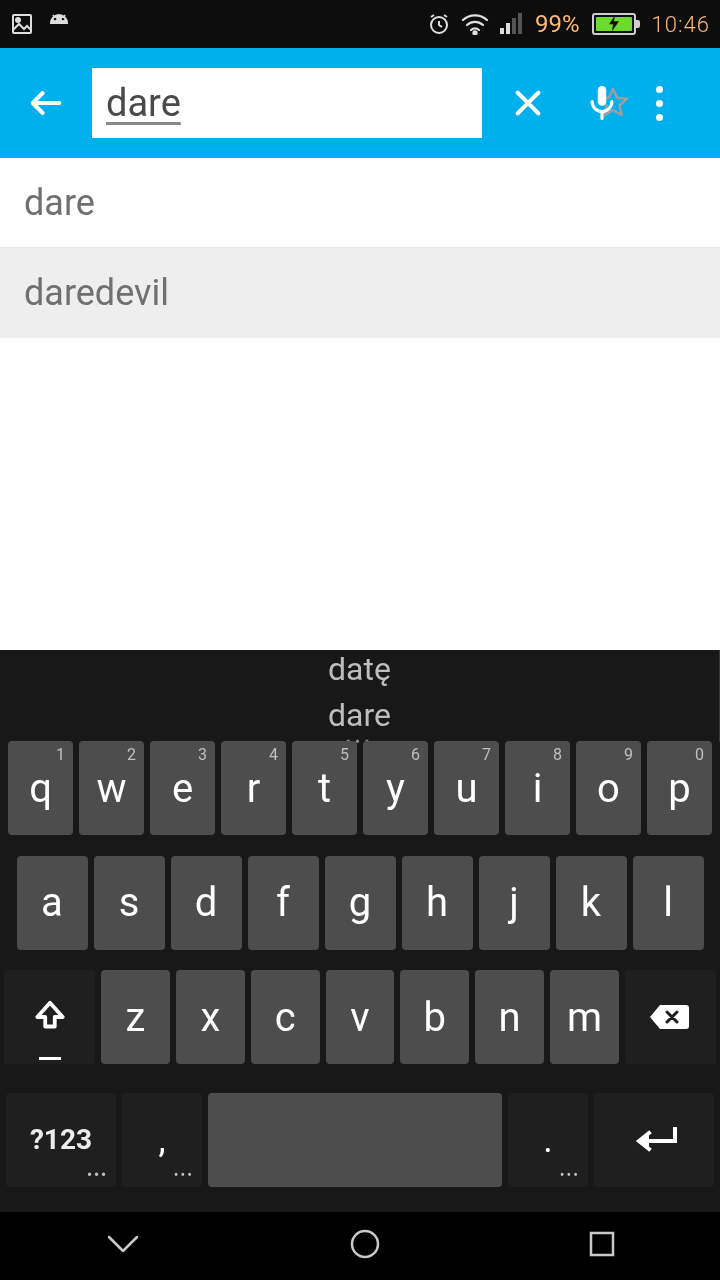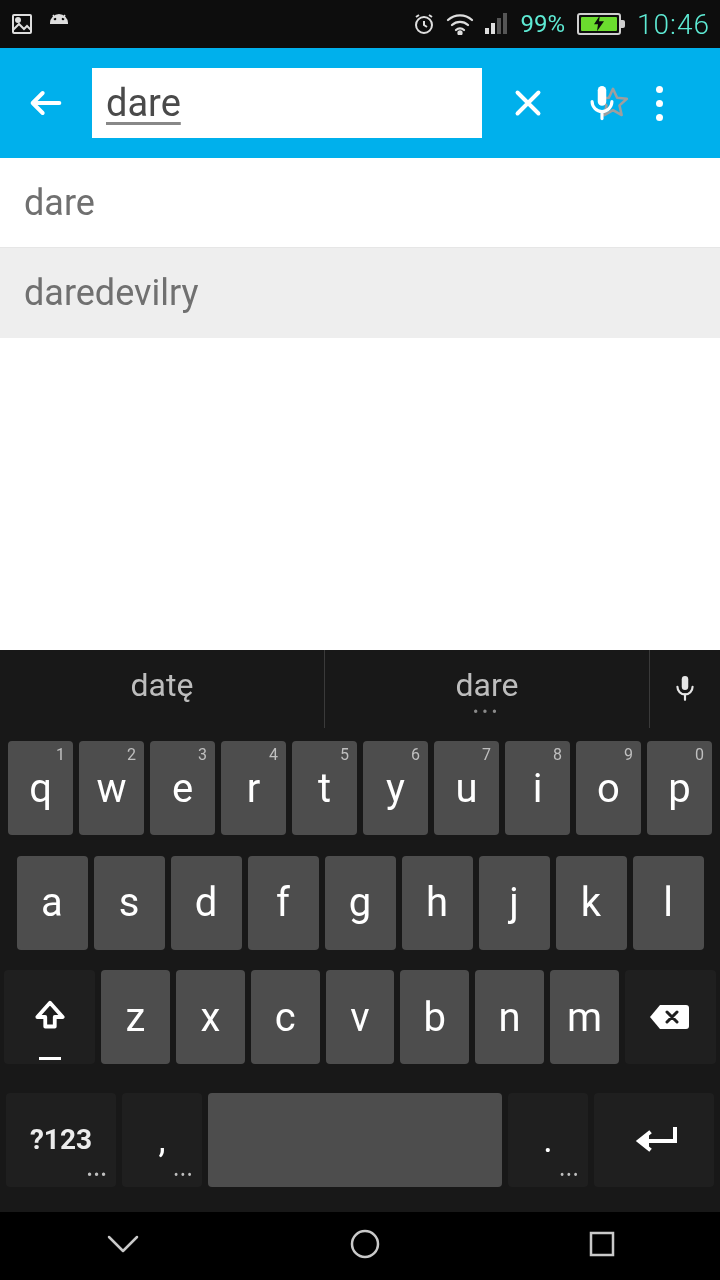--- a/index.html
+++ b/index.html
@@ -1,44 +1,44 @@
 <!DOCTYPE html>
 <html><head>
   <meta charset="utf-8">
   <style>
     * { margin:0; padding:0; box-sizing:border-box; -webkit-font-smoothing:antialiased; }
     html, body { height:100%; }
     body { width:720px; height:1280px; background:#000; font-family:Roboto,"Helvetica Neue",Arial,sans-serif; overflow:hidden; position:relative; }
 
     
-    .statusbar { height:48px; background:#0d0d0d; color:#5eead4; display:flex; align-items:center; padding:0 10px; }
+    .statusbar { height:48px; background:#0d0d0d; color:#fdba74; display:flex; align-items:center; padding:0 10px; }
     .sb-left { display:flex; gap:12px; align-items:center; }
     .sb-right { margin-left:auto; display:flex; gap:10px; align-items:center; }
-    .sb-time { font-size:28px; letter-spacing:1px; margin-left:6px; font-weight:300; }
+    .sb-time { font-size:22px; letter-spacing:1px; margin-left:6px; font-weight:300; }
     .sb-batt { font-size:24px; margin-right:2px; }
     .sb-ico svg { display:block; }
 
     
     .appbar { height:110px; background:#00b0ec; display:flex; align-items:center; padding:0 18px; gap:18px; }
     .appbar svg { display:block; }
     .search-field { flex:1; max-width:390px; height:70px; background:#fff; display:flex; align-items:center; padding:0 14px; }
     .search-field input { flex:1; border:0; outline:0; font-size:38px; color:#4a4a4a; font-weight:400; background:transparent; text-decoration:underline; text-decoration-color:#888; text-underline-offset:6px; font-family:inherit;}
     .iconbtn { width:56px; height:56px; display:flex; align-items:center; justify-content:center; cursor:pointer; }
     .dots { display:flex; flex-direction:column; gap:7px; align-items:center; padding:0 8px; cursor:pointer; }
     .dots span { width:7px; height:7px; background:#fff; border-radius:50%; }
 
     
     .suggestions { background:#fff; height:492px; }
     .sugg-item { height:90px; display:flex; align-items:center; padding:0 24px; font-size:36px; color:#707070; border-bottom:1px solid #e6e6e6; cursor:pointer; }
     .sugg-item:nth-child(even){ background:#eeeeee; }
     .sugg-item:last-child { border-bottom:0; }
 
     
     .keyboard { position:absolute; left:0; right:0; top:650px; bottom:68px; background:#181818; display:flex; flex-direction:column; }
-    .kb-predict { height:78px; display:flex; align-items:stretch; color:#bdbdbd; }
+    .kb-predict { height:78px; display:flex; align-items:stretch; color:#bdbdbd;flex-direction:column; }
     .kb-pred { flex:1; display:flex; flex-direction:column; align-items:center; justify-content:center; font-size:32px; cursor:pointer; border-right:1px solid #3a3a3a; }
     .kb-pred:last-of-type { border-right:0; }
     .kb-pred .sub { font-size:16px; color:#8a8a8a; letter-spacing:4px; margin-top:-2px; height:10px;}
     .kb-mic { width:70px; display:flex; align-items:center; justify-content:center; cursor:pointer; }
 
     .kb-rows { flex:1; display:flex; flex-direction:column; justify-content:space-between; padding:10px 4px 14px; }
     .kb-row { display:flex; gap:6px; margin:3px 0; justify-content:center; }
     .key { background:#4d4d4d; color:#fff; height:94px; border-radius:4px; display:flex; align-items:center; justify-content:center; font-size:40px; position:relative; cursor:pointer; user-select:none; }
     .key.dark { background:#1f1f1f; }
     .key.space { flex:1; }
@@ -147,21 +147,21 @@
   </div>
   <div class="dots">
     <span></span>
       <span></span>
       <span></span>
   </div>
 </div>
 
 <div class="suggestions">
   <div class="sugg-item">dare</div>
-  <div class="sugg-item">daredevilry</div>
+  <div class="sugg-item">daredevil</div>
 </div>
 
 <div class="keyboard">
   <div class="kb-predict">
     <div class="kb-pred">
         <span>datę</span>
         <span class="sub"></span>
       </div>
     <div class="kb-pred">
         <span>dare</span>

